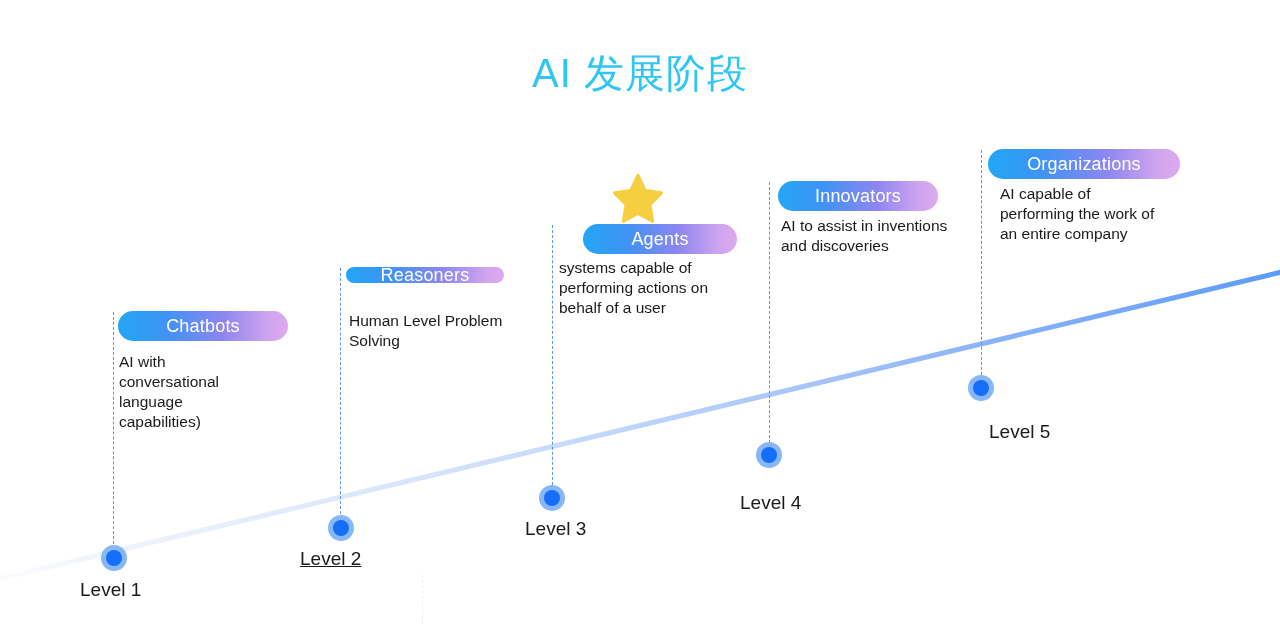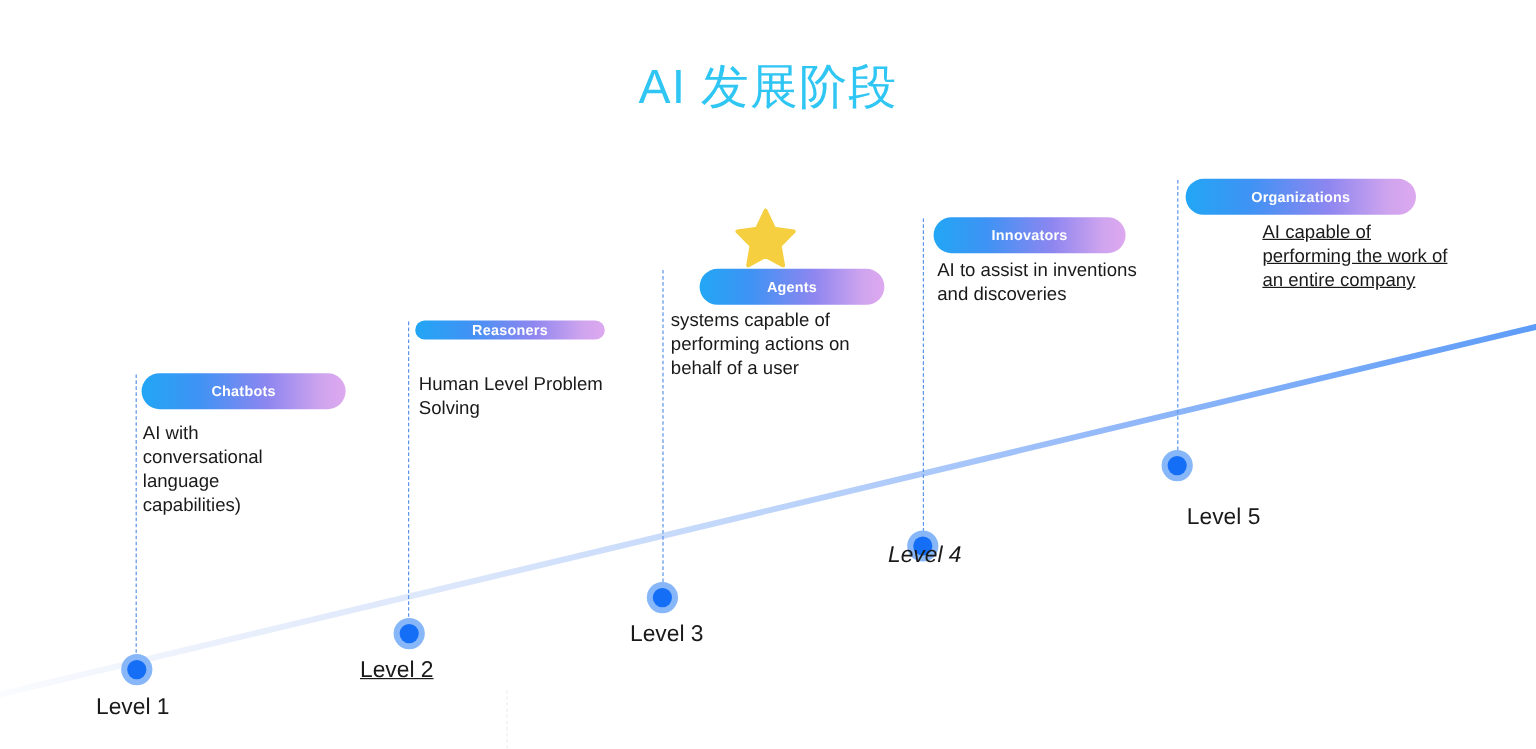--- a/index.html
+++ b/index.html
@@ -48,22 +48,22 @@
     position: absolute;
   }
 
   .pill {
     position: absolute;
     display: flex;
     align-items: center;
     justify-content: center;
     border-radius: 999px;
     color: #ffffff;
-    font-size: 12px;
-    font-weight: 700;
+    font-size: 18px;
+    font-weight: 400;
     letter-spacing: 0.2px;
     background: linear-gradient(90deg, #22A6F5 0%, #3F93F4 28%, #8E86F0 62%, #CFA4EE 88%, #DDA9EF 100%);
     white-space: nowrap;
     box-sizing: border-box;
   }
 
   .desc {
     position: absolute;
     color: #1a1a1a;
     font-size: 15.5px;
@@ -166,26 +166,26 @@
     <div class="node-dot" style="left:539px; top:485px;"></div>
     <div class="level-label" style="left:525px; top:517px;">Level 3</div>
   </div>
 
   <div class="stage-group">
     <div class="pill" style="left:778px; top:181px; width:160px; height:30px;">Innovators</div>
     <div class="desc" style="left:781px; top:216px; width:220px;">AI to assist in inventions
 and discoveries</div>
     <div class="connector" style="left:769px; top:182px; height:261px;"></div>
     <div class="node-dot" style="left:756px; top:442px;"></div>
-    <div class="level-label" style="left:740px; top:451px;font-style:italic;">Level 4</div>
+    <div class="level-label" style="left:740px; top:491px;">Level 4</div>
   </div>
 
   <div class="stage-group">
     <div class="pill" style="left:988px; top:149px; width:192px; height:30px;">Organizations</div>
-    <div class="desc" style="left:1052px; top:184px; width:200px;text-decoration:underline;">AI capable of
+    <div class="desc" style="left:1000px; top:184px; width:200px;">AI capable of
 performing the work of
 an entire company</div>
     <div class="connector" style="left:981px; top:150px; height:225px;"></div>
     <div class="node-dot" style="left:968px; top:375px;"></div>
     <div class="level-label" style="left:949px; top:420px;margin-left:40px;">Level 5</div>
   </div>
 
   <div class="connector faint" style="left:422px; top:575px; height:49px;"></div>
 
 </div>

